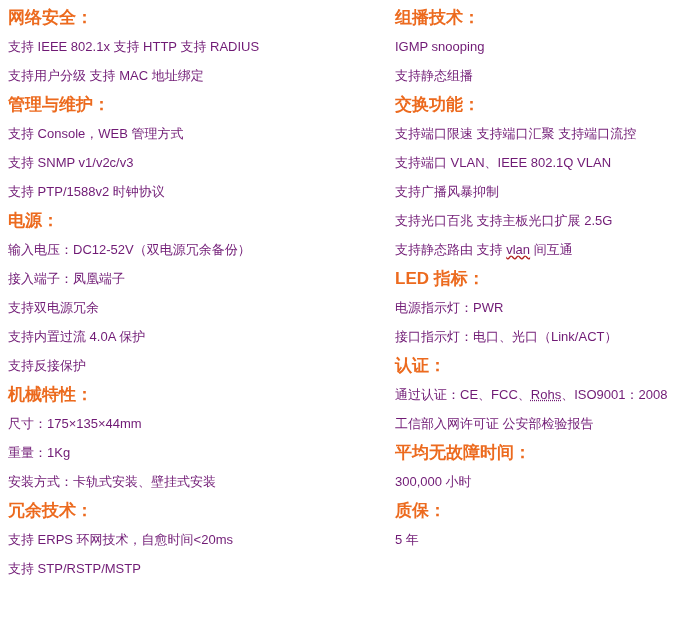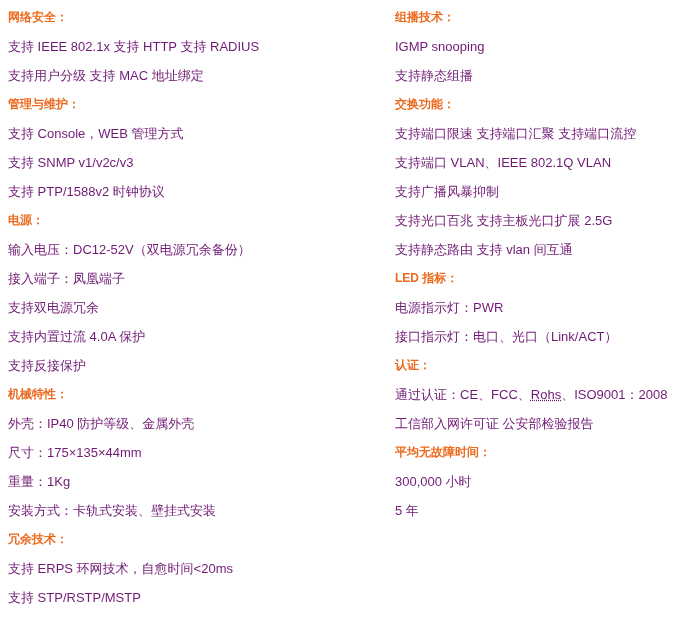--- a/index.html
+++ b/index.html
@@ -38,35 +38,36 @@
     width: 295px;
     padding-left: 0px;
     padding-top: 3px;
   }
   .section {
     margin: 0;
   }
   .sec-title {
     color: #ec6a1e;
     font-weight: bold;
-    font-size: 12px;
+    font-size: 17px;
     line-height: 29px;
     white-space: nowrap;
   }
   .line {
     color: #701a75;
     font-size: 13px;
     line-height: 29px;
     white-space: nowrap;
   }
   .u-dotted {
     text-decoration: underline;
     text-decoration-style: dotted;
   }
   .u-wavy {
+    text-decoration: underline;
     text-decoration-style: wavy;
     text-decoration-color: #b02020;
   }
 </style>
 </head>
 <body>
 
 <div class="sheet">
   <div class="columns">
 
@@ -89,21 +90,20 @@
         <div class="sec-title">电源：</div>
         <div class="line">输入电压：DC12-52V（双电源冗余备份）</div>
         <div class="line">接入端子：凤凰端子</div>
         <div class="line">支持双电源冗余</div>
         <div class="line">支持内置过流 4.0A 保护</div>
         <div class="line">支持反接保护</div>
       </div>
 
       <div class="section">
         <div class="sec-title">机械特性：</div>
-        <div class="line">外壳：IP40 防护等级、金属外壳</div>
         <div class="line">尺寸：175×135×44mm</div>
         <div class="line">重量：1Kg</div>
         <div class="line">安装方式：卡轨式安装、壁挂式安装</div>
       </div>
 
       <div class="section">
         <div class="sec-title">冗余技术：</div>
         <div class="line">支持 ERPS 环网技术，自愈时间&lt;20ms</div>
         <div class="line">支持 STP/RSTP/MSTP</div>
       </div>
@@ -139,19 +139,20 @@
         <div class="line">通过认证：CE、FCC、<span class="u-dotted">Rohs</span>、ISO9001：2008</div>
         <div class="line">工信部入网许可证   公安部检验报告</div>
       </div>
 
       <div class="section">
         <div class="sec-title">平均无故障时间：</div>
         <div class="line">300,000 小时</div>
       </div>
 
       <div class="section">
+        <div class="sec-title">质保：</div>
         <div class="line">5 年</div>
       </div>
 
     </div>
 
   </div>
 </div>
 
 </body></html>

